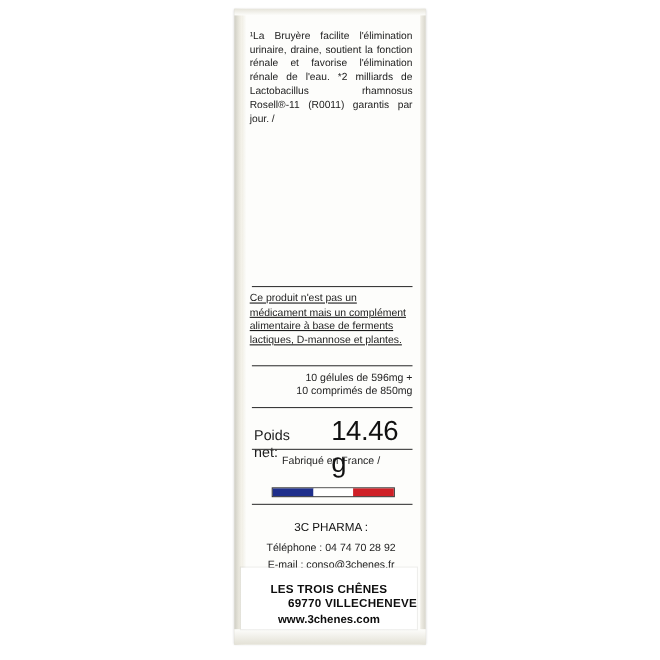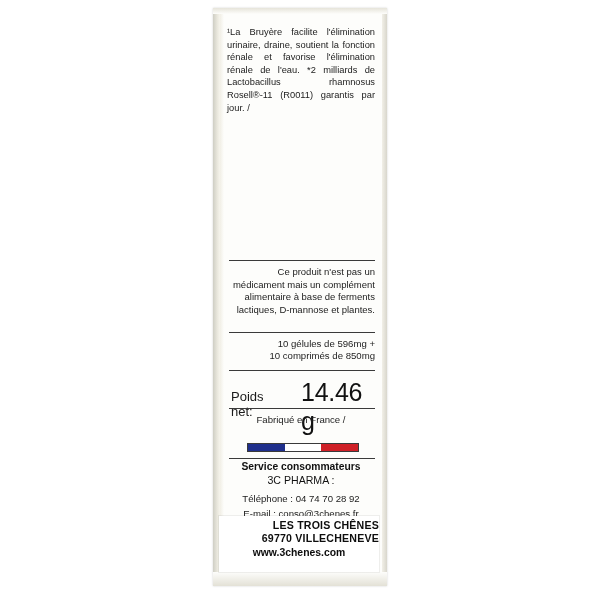--- a/index.html
+++ b/index.html
@@ -96,22 +96,23 @@
     position: absolute;
     left: 4px;
     width: 146px;
     height: 1px;
     background: #3a3a3a;
   }
 
   .block-centered {
     font-size: 9.5px;
     line-height: 12.6px;
-    text-align: right;
+    text-align: left;
     color: #1b1b1b;
+    text-decoration: underline;
   }
 
   .qty {
     font-size: 9.6px;
     line-height: 12.5px;
     text-align: right;
   }
 
   #poids-row {
     position: absolute;
@@ -180,21 +181,21 @@
     width: 160px;
     height: 56px;
     background: #ffffff;
     box-shadow: 0 0 0 1px rgba(0,0,0,0.06);
   }
   #label .l1, #label .l2, #label .l3 {
     text-align: center;
     font-weight: bold;
     color: #0d0d0d;
   }
-  #label .l1 { font-size: 10.6px; margin-top: 3px; letter-spacing: 0.2px; text-align: right; }
+  #label .l1 { font-size: 10.6px; margin-top: 14px; letter-spacing: 0.2px; }
   #label .l2 { font-size: 10.6px; margin-top: 1px; letter-spacing: 0.2px; text-align: right; }
   #label .l3 { font-size: 10.4px; margin-top: 3px; }
 </style>
 </head>
 <body>
 
 <div id="scene">
 
   <div id="box">
     <div id="box-left-edge"></div>
@@ -229,21 +230,20 @@
       <div class="blk made" style="top:406px;">Fabriqué en France /</div>
 
       <div id="flag" style="top:435px;">
         <div class="b"></div>
         <div class="w"></div>
         <div class="r"></div>
       </div>
 
       <div class="rule" style="top:450px;"></div>
 
-      <div id="service-title" style="top:453px;">Service consommateurs</div>
       <div id="pharma" style="top:466px;">3C PHARMA :</div>
 
       <div class="contact" style="top:484px;">Téléphone : 04 74 70 28 92</div>
       <div class="contact" style="top:499px;">E-mail : conso@3chenes.fr</div>
     </div>
 
     <div id="label">
       <div class="l1">LES TROIS CHÊNES</div>
       <div class="l2">69770 VILLECHENEVE</div>
       <div class="l3">www.3chenes.com</div>

